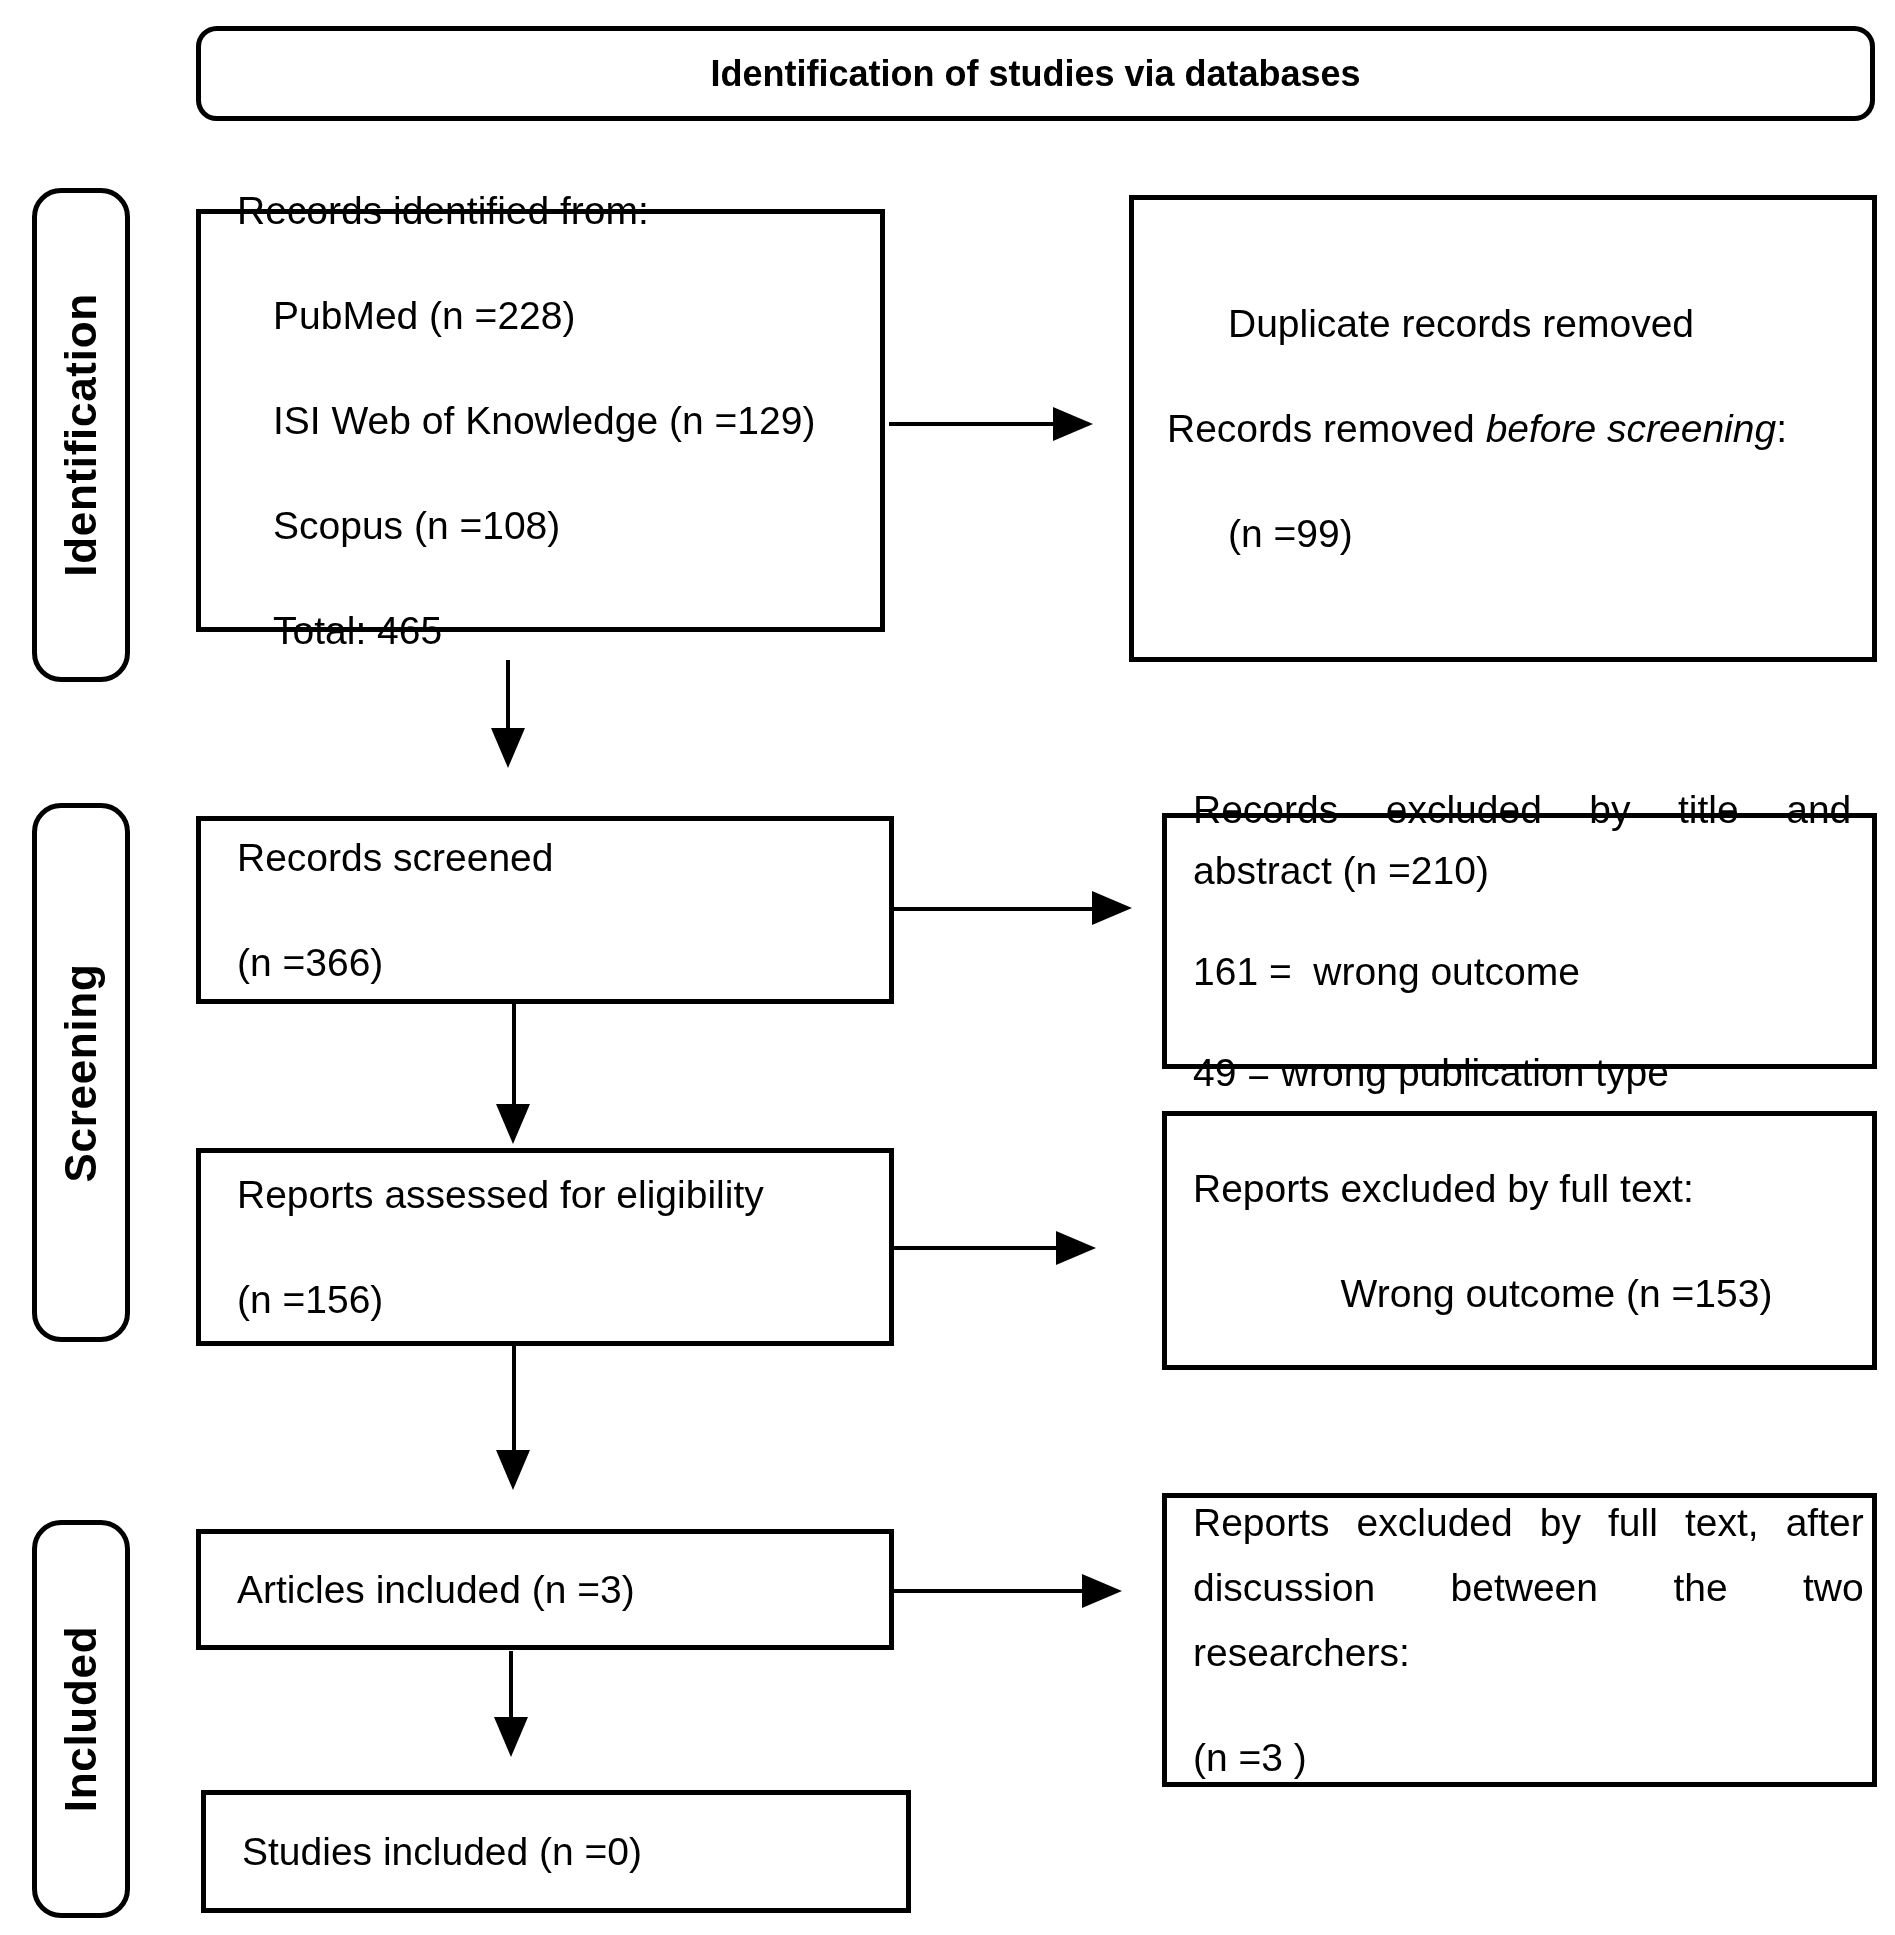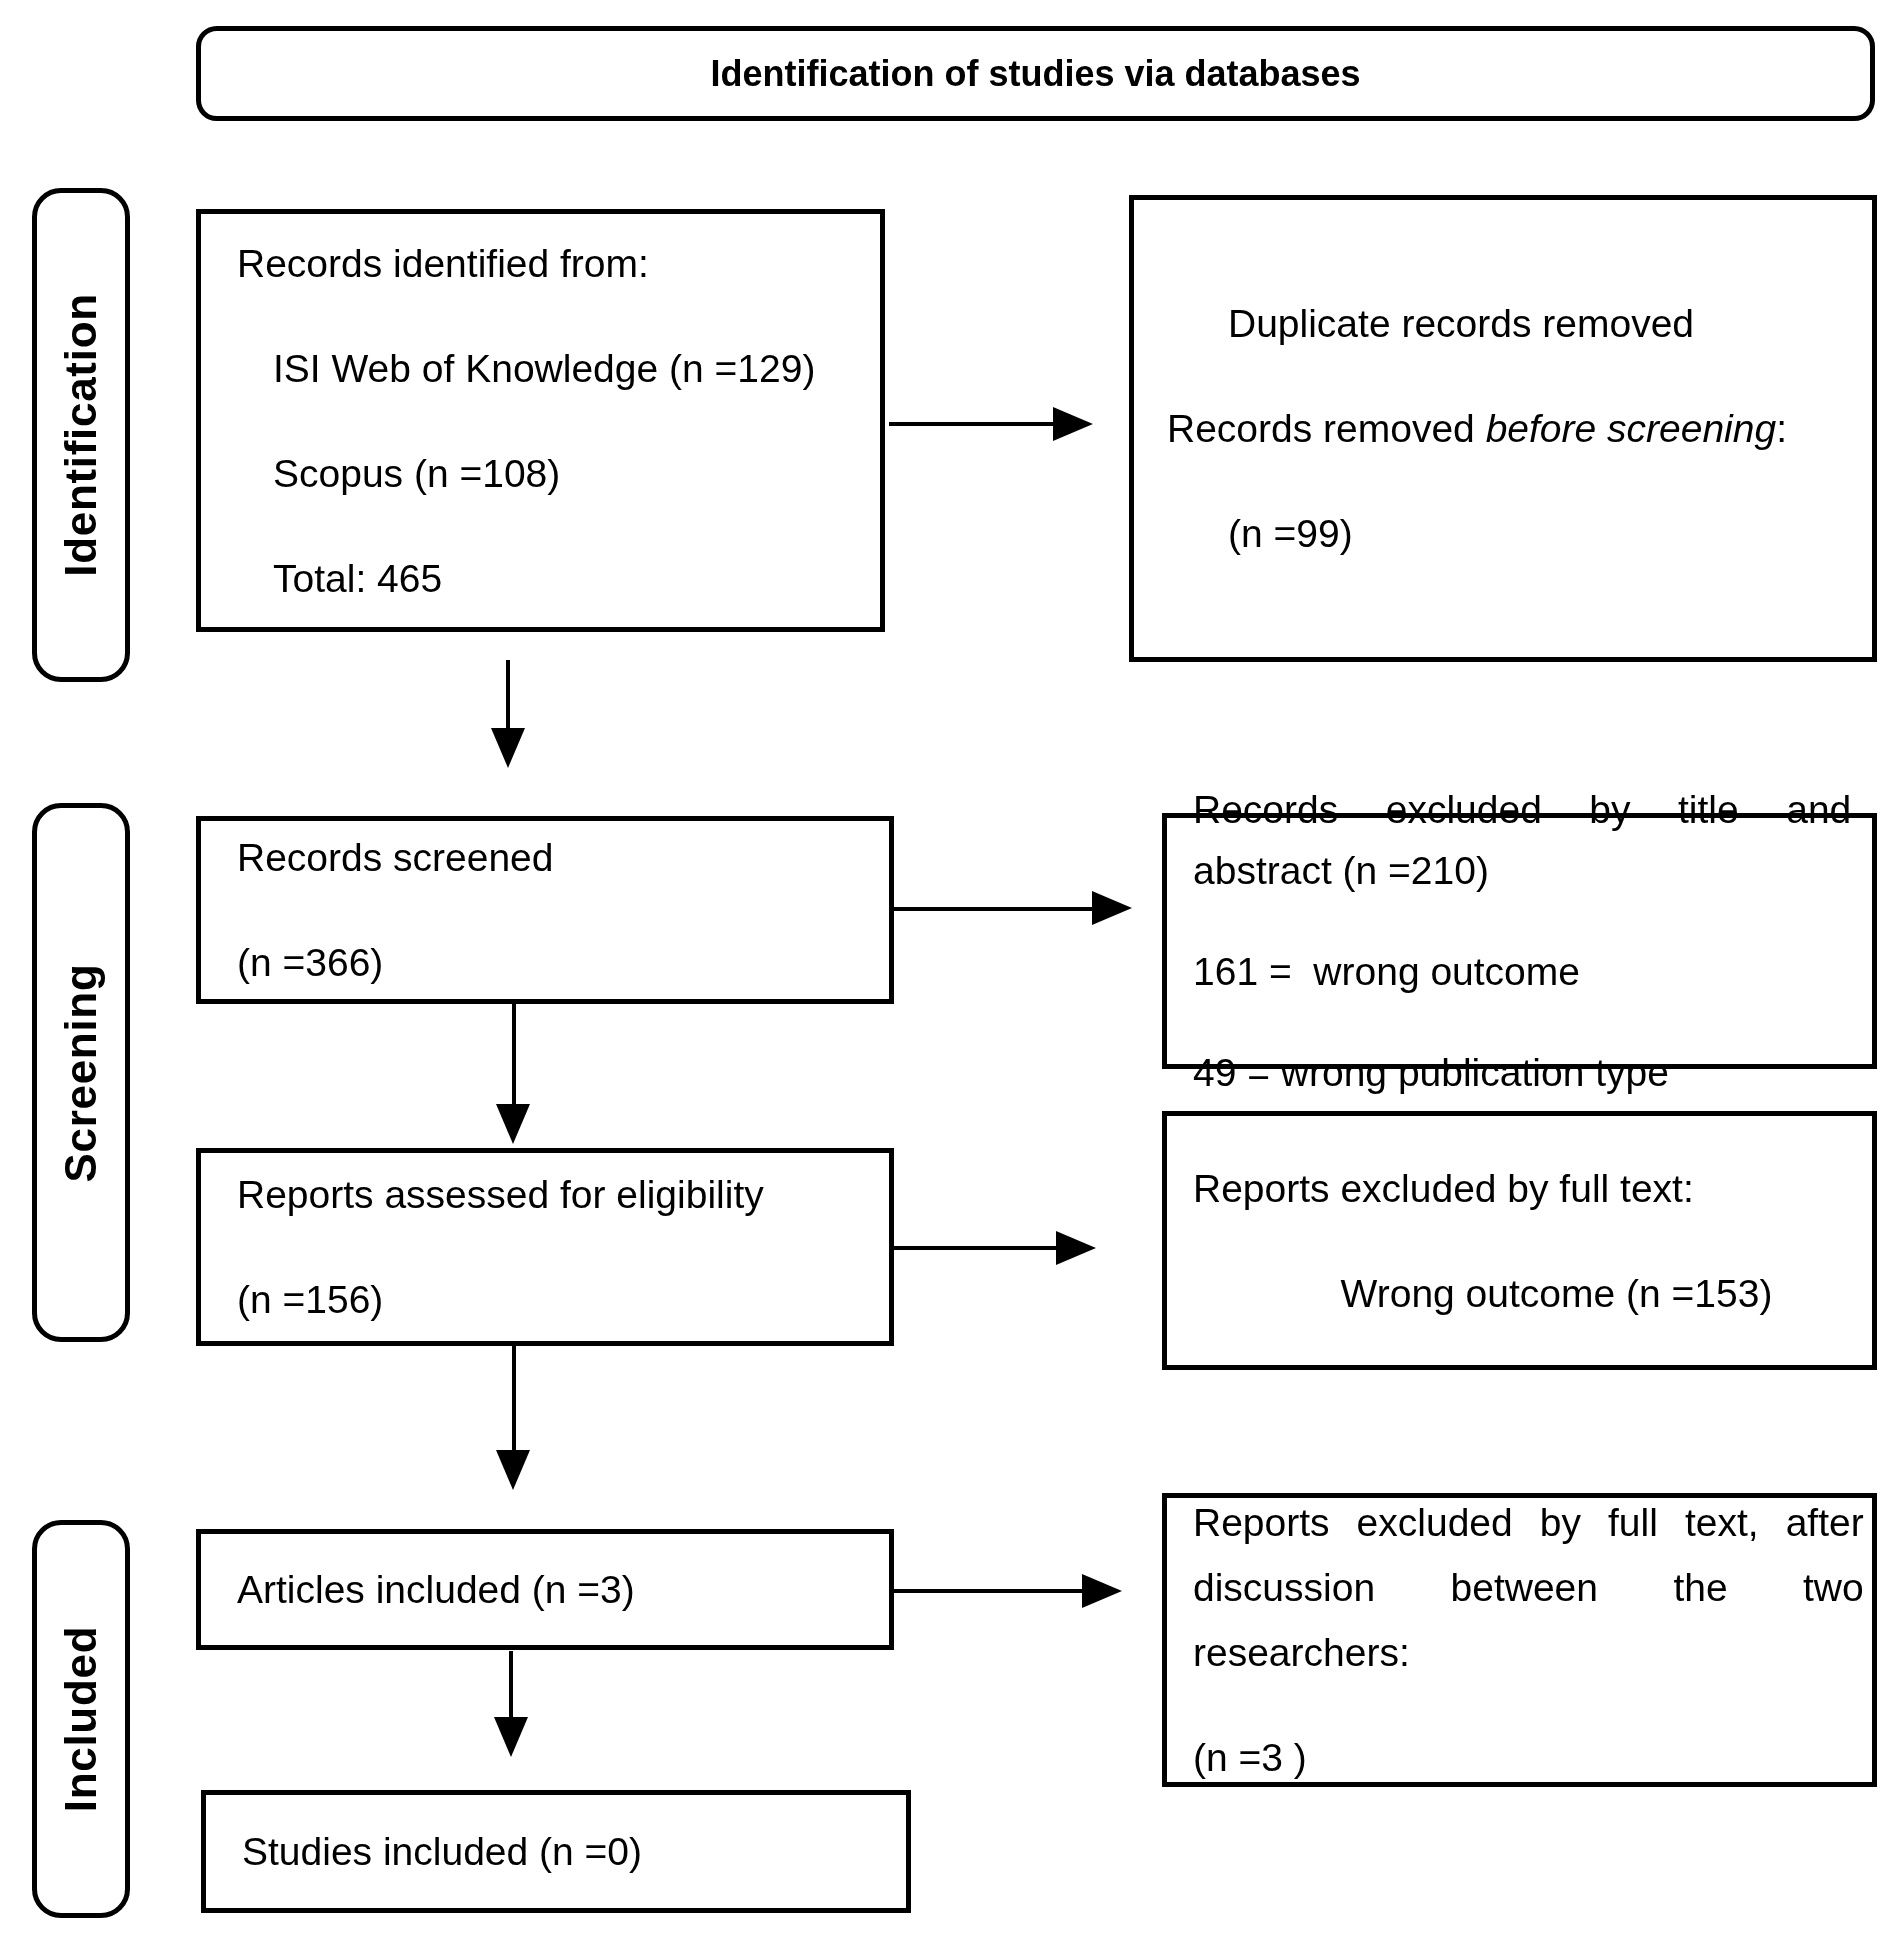--- a/index.html
+++ b/index.html
@@ -59,20 +59,21 @@
   <div class="box rail" style="left:32px;top:803px;width:98px;height:539px;">
     <span class="rail-text">Screening</span>
   </div>
   <div class="box rail" style="left:32px;top:1520px;width:98px;height:398px;">
     <span class="rail-text">Included</span>
   </div>
 
   <div class="box" style="left:196px;top:209px;width:689px;height:423px;">
     <div class="content" style="padding-left:36px;padding-right:13.8px;">
       <span class="line">Records identified from:</span>
+      <span class="line ind1">PubMed (n =228)</span>
       <span class="line ind1">ISI Web of Knowledge (n =129)</span>
       <span class="line ind1">Scopus (n =108)</span>
       <span class="line ind1">Total: 465</span>
     </div>
   </div>
 
   <div class="box" style="left:1129px;top:195px;width:748px;height:467px;">
     <div class="content" style="padding-left:33px;padding-right:10.3px;">
       <span class="line ind2">Duplicate records removed</span>
       <span class="line"><span>Records removed </span><span class="it">before screening</span><span>:</span></span>

